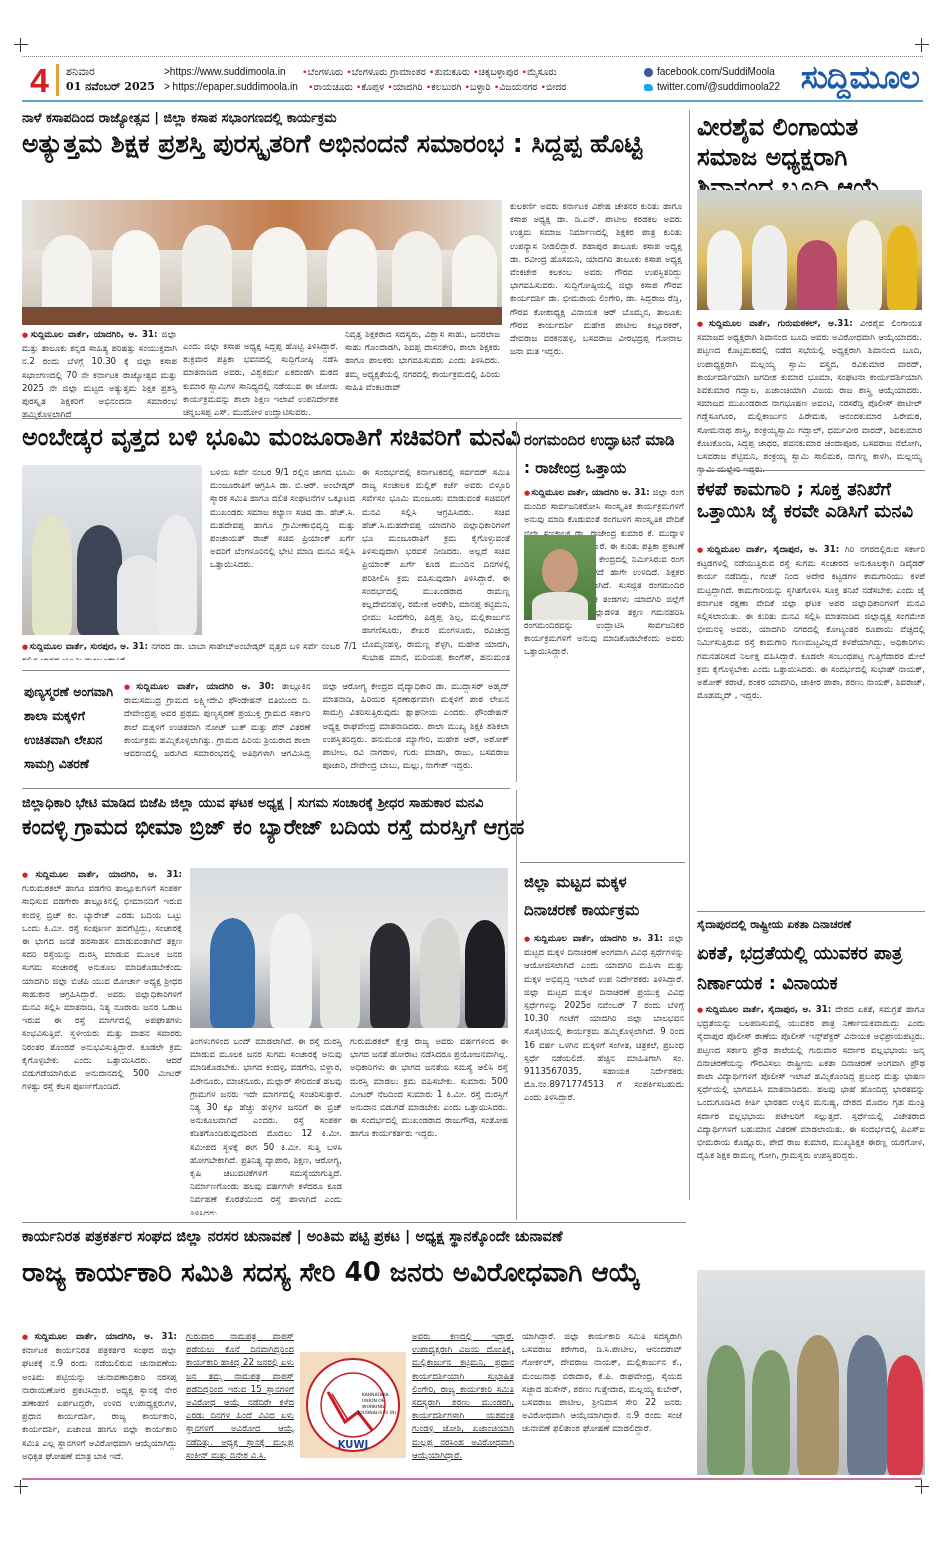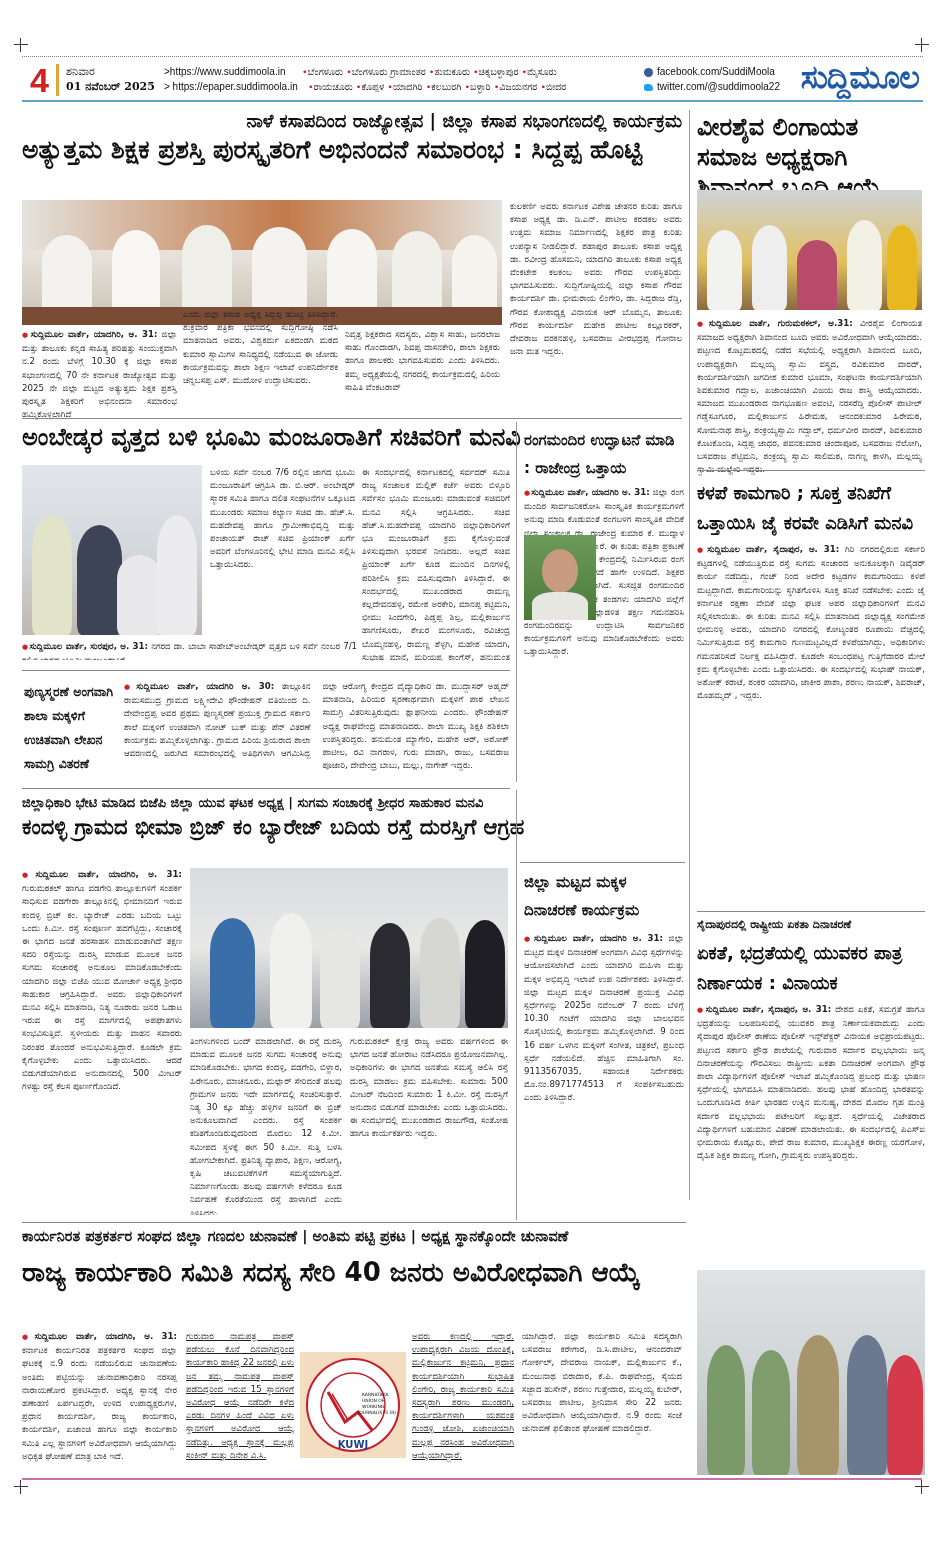--- a/index.html
+++ b/index.html
@@ -73,39 +73,39 @@
     </div>
   </div>
   <div class="abs social">
     <div><span class="fb"></span><span>facebook.com/SuddiMoola</span></div>
     <div><span class="tw"></span><span>twitter.com/@suddimoola22</span></div>
   </div>
   <div class="abs logo">ಸುದ್ದಿಮೂಲ</div>
 </div>
 
 <div class="abs" style="left:22px;top:110px;width:660px;">
-  <div class="kicker" style="font-size:18px;text-align:right;">ನಾಳೆ ಕಸಾಪದಿಂದ ರಾಜ್ಯೋತ್ಸವ | ಜಿಲ್ಲಾ ಕಸಾಪ ಸಭಾಂಗಣದಲ್ಲಿ ಕಾರ್ಯಕ್ರಮ</div>
+  <div class="kicker" style="font-size:13px;">ನಾಳೆ ಕಸಾಪದಿಂದ ರಾಜ್ಯೋತ್ಸವ | ಜಿಲ್ಲಾ ಕಸಾಪ ಸಭಾಂಗಣದಲ್ಲಿ ಕಾರ್ಯಕ್ರಮ</div>
   <div class="headline" style="font-size:25px;margin-top:4px;white-space:nowrap;">ಅತ್ಯುತ್ತಮ ಶಿಕ್ಷಕ ಪ್ರಶಸ್ತಿ ಪುರಸ್ಕೃತರಿಗೆ ಅಭಿನಂದನೆ ಸಮಾರಂಭ : ಸಿದ್ದಪ್ಪ ಹೊಟ್ಟಿ</div>
 </div>
 <div class="abs photo" style="left:22px;top:200px;width:480px;height:125px;">
   <div style="position:absolute;left:0;right:0;top:0;height:50px;background:linear-gradient(90deg,#e4e2dd,#c27a4a 55%,#e4e2dd);"></div>
   <div class="person" style="left:20px;width:50px;height:90px;background:#f4f2ef;"></div>
   <div class="person" style="left:90px;width:48px;height:95px;background:#f7f6f3;"></div>
   <div class="person" style="left:160px;width:50px;height:100px;background:#efeee9;"></div>
   <div class="person" style="left:230px;width:55px;height:98px;background:#f4f3ef;"></div>
   <div class="person" style="left:305px;width:50px;height:96px;background:#f6f5f1;"></div>
   <div class="person" style="left:370px;width:50px;height:94px;background:#f0efea;"></div>
   <div class="person" style="left:430px;width:45px;height:90px;background:#f5f4ef;"></div>
   <div style="position:absolute;left:0;right:0;bottom:0;height:18px;background:#7a4c35;"></div>
 </div>
 <div class="abs body" style="left:22px;top:328px;width:155px;">
   <span class="by">ಸುದ್ದಿಮೂಲ ವಾರ್ತೆ, ಯಾದಗಿರಿ, ಅ. 31:</span>
   <span>ಜಿಲ್ಲಾ ಮತ್ತು ತಾಲೂಕು ಕನ್ನಡ ಸಾಹಿತ್ಯ ಪರಿಷತ್ತು ಸಂಯುಕ್ತವಾಗಿ ನ.2 ರಂದು ಬೆಳಗ್ಗೆ 10.30 ಕ್ಕೆ ಜಿಲ್ಲಾ ಕಸಾಪ ಸಭಾಂಗಣದಲ್ಲಿ 70 ನೇ ಕರ್ನಾಟಕ ರಾಜ್ಯೋತ್ಸವ ಮತ್ತು 2025 ನೇ ಜಿಲ್ಲಾ ಮಟ್ಟದ ಅತ್ಯುತ್ತಮ ಶಿಕ್ಷಕ ಪ್ರಶಸ್ತಿ ಪುರಸ್ಕೃತ ಶಿಕ್ಷಕರಿಗೆ ಅಭಿನಂದನಾ ಸಮಾರಂಭ ಹಮ್ಮಿಕೊಳ್ಳಲಾಗಿದೆ</span>
 </div>
-<div class="abs body" style="left:183px;top:308px;width:155px;">ಎಂದು ಜಿಲ್ಲಾ ಕಸಾಪ ಅಧ್ಯಕ್ಷ ಸಿದ್ದಪ್ಪ ಹೊಟ್ಟಿ ತಿಳಿಸಿದ್ದಾರೆ. ಶುಕ್ರವಾರ ಪತ್ರಿಕಾ ಭವನದಲ್ಲಿ ಸುದ್ದಿಗೋಷ್ಠಿ ನಡೆಸಿ ಮಾತನಾಡಿದ ಅವರು, ವಿಶ್ವಕರ್ಮ ಏಕದಂಡಗಿ ಮಠದ ಕುಮಾರ ಸ್ವಾಮಿಗಳ ಸಾನಿಧ್ಯದಲ್ಲಿ ನಡೆಯುವ ಈ ಜೋಡು ಕಾರ್ಯಕ್ರಮವನ್ನು ಶಾಲಾ ಶಿಕ್ಷಣ ಇಲಾಖೆ ಉಪನಿರ್ದೇಶಕ ಚನ್ನಬಸಪ್ಪ ಎಸ್. ಮುದೋಳ ಉದ್ಘಾಟಿಸುವರು.</div>
+<div class="abs body" style="left:183px;top:340px;width:155px;">ಎಂದು ಜಿಲ್ಲಾ ಕಸಾಪ ಅಧ್ಯಕ್ಷ ಸಿದ್ದಪ್ಪ ಹೊಟ್ಟಿ ತಿಳಿಸಿದ್ದಾರೆ. ಶುಕ್ರವಾರ ಪತ್ರಿಕಾ ಭವನದಲ್ಲಿ ಸುದ್ದಿಗೋಷ್ಠಿ ನಡೆಸಿ ಮಾತನಾಡಿದ ಅವರು, ವಿಶ್ವಕರ್ಮ ಏಕದಂಡಗಿ ಮಠದ ಕುಮಾರ ಸ್ವಾಮಿಗಳ ಸಾನಿಧ್ಯದಲ್ಲಿ ನಡೆಯುವ ಈ ಜೋಡು ಕಾರ್ಯಕ್ರಮವನ್ನು ಶಾಲಾ ಶಿಕ್ಷಣ ಇಲಾಖೆ ಉಪನಿರ್ದೇಶಕ ಚನ್ನಬಸಪ್ಪ ಎಸ್. ಮುದೋಳ ಉದ್ಘಾಟಿಸುವರು.</div>
 <div class="abs body" style="left:345px;top:328px;width:155px;">ನಿವೃತ್ತ ಶಿಕ್ಷಕರಾದ ಸದಸ್ಯರು, ವಿಶ್ವಾಸ ಸಾಹು, ಜನರಲಾಜ ಸಾಹು ಗೊಂದಾಡಗಿ, ಶಿವಪ್ಪ ದಾಸನಕೇರಿ, ಶಾಲಾ ಶಿಕ್ಷಕರು ಹಾಗೂ ಪಾಲಕರು ಭಾಗವಹಿಸುವರು ಎಂದು ತಿಳಿಸಿದರು. ತಮ್ಮ ಅಧ್ಯಕ್ಷತೆಯಲ್ಲಿ ನಗರದಲ್ಲಿ ಕಾರ್ಯಕ್ರಮದಲ್ಲಿ ಹಿರಿಯ ಸಾಹಿತಿ ವೆಂಕಟರಾವ್</div>
 <div class="abs body" style="left:510px;top:200px;width:172px;height:215px;overflow:hidden;">ಕುಲಕರ್ಣಿ ಅವರು ಕರ್ನಾಟಕ ವಿಶೇಷ ಚೇತನರ ಕುರಿತು ಹಾಗೂ ಕಸಾಪ ಅಧ್ಯಕ್ಷ ಡಾ. ಡಿ.ಎನ್. ಪಾಟೀಲ ಕರಡಕಲ ಅವರು ಉತ್ತಮ ಸಮಾಜ ನಿರ್ಮಾಣದಲ್ಲಿ ಶಿಕ್ಷಕರ ಪಾತ್ರ ಕುರಿತು ಉಪನ್ಯಾಸ ನೀಡಲಿದ್ದಾರೆ. ಶಹಾಪುರ ತಾಲೂಕು ಕಸಾಪ ಅಧ್ಯಕ್ಷ ಡಾ. ರವೀಂದ್ರ ಹೊಸಮನಿ, ಯಾದಗಿರಿ ತಾಲೂಕು ಕಸಾಪ ಅಧ್ಯಕ್ಷ ವೆಂಕಟೇಶ ಕಲಕಂಬ ಅವರು ಗೌರವ ಉಪಸ್ಥಿತರಿದ್ದು ಭಾಗವಹಿಸುವರು. ಸುದ್ದಿಗೋಷ್ಠಿಯಲ್ಲಿ ಜಿಲ್ಲಾ ಕಸಾಪ ಗೌರವ ಕಾರ್ಯದರ್ಶಿ ಡಾ. ಭೀಮರಾಯ ಲಿಂಗೇರಿ, ಡಾ. ಸಿದ್ದರಾಜ ರೆಡ್ಡಿ, ಗೌರವ ಕೋಶಾಧ್ಯಕ್ಷ ವಿನಾಯಕ ಆರ್ ಬೊಮ್ಮನ, ತಾಲೂಕು ಗೌರವ ಕಾರ್ಯದರ್ಶಿ ಮಹೇಶ ಪಾಟೀಲ ಕಲ್ಲೂರಕರ್, ದೇವರಾಜ ವರಕನಹಳ್ಳಿ, ಬಸವರಾಜ ವೀರಭದ್ರಪ್ಪ ಗೋನಾಲ ಜನಾ ಮತ ಇದ್ದರು.</div>
 
 <div class="abs vr" style="left:689px;top:110px;height:1090px;"></div>
 
 <div class="abs" style="left:697px;top:112px;width:228px;">
   <div class="headline" style="font-size:24px;line-height:30px;">ವೀರಶೈವ ಲಿಂಗಾಯತ ಸಮಾಜ ಅಧ್ಯಕ್ಷರಾಗಿ ಶಿವಾನಂದ ಬೂದಿ ಆಯ್ಕೆ</div>
 </div>
 <div class="abs photo" style="left:697px;top:190px;width:225px;height:120px;background:linear-gradient(180deg,#cfd3d8,#e2c060 60%,#8a6a40);">
   <div class="person" style="left:10px;width:35px;height:80px;background:#f2f2f0;"></div>
@@ -125,38 +125,38 @@
 <div class="abs photo" style="left:22px;top:465px;width:180px;height:170px;background:linear-gradient(180deg,#e3e6ea,#d3d8dc 50%,#bfb7b0);">
   <div class="person" style="left:10px;width:40px;height:120px;background:#e1e4c8;"></div>
   <div class="person" style="left:55px;width:45px;height:110px;background:#3d4456;"></div>
   <div class="person" style="left:95px;width:45px;height:80px;background:#e8e8ea;"></div>
   <div class="person" style="left:135px;width:40px;height:120px;background:#ececee;"></div>
 </div>
 <div class="abs body" style="left:22px;top:640px;width:335px;height:20px;overflow:hidden;">
   <span class="by">ಸುದ್ದಿಮೂಲ ವಾರ್ತೆ, ಸುರಪುರ, ಅ. 31:</span>
   <span>ನಗರದ ಡಾ. ಬಾಬಾ ಸಾಹೇಬ್‌ಅಂಬೇಡ್ಕರ್ ವೃತ್ತದ ಬಳಿ ಸರ್ವೆ ನಂಬರ 7/1 ರಲ್ಲಿನ ಜಾಗದ ಭೂಮಿ ಮಂಜೂರಾತಿಗೆ</span>
 </div>
-<div class="abs body" style="left:210px;top:466px;width:145px;height:170px;overflow:hidden;">ಬಳಿಯ ಸರ್ವೆ ನಂಬರ 7/6 ರಲ್ಲಿನ ಜಾಗದ ಭೂಮಿ ಮಂಜೂರಾತಿಗೆ ಆಗ್ರಹಿಸಿ ಡಾ. ಬಿ.ಆರ್. ಅಂಬೇಡ್ಕರ್ ಸ್ಮಾರಕ ಸಮಿತಿ ಹಾಗೂ ದಲಿತ ಸಂಘಟನೆಗಳ ಒಕ್ಕೂಟದ ಮುಖಂಡರು ಸಮಾಜ ಕಲ್ಯಾಣ ಸಚಿವ ಡಾ. ಹೆಚ್.ಸಿ. ಮಹದೇವಪ್ಪ ಹಾಗೂ ಗ್ರಾಮೀಣಾಭಿವೃದ್ಧಿ ಮತ್ತು ಪಂಚಾಯತ್ ರಾಜ್ ಸಚಿವ ಪ್ರಿಯಾಂಕ್ ಖರ್ಗೆ ಅವರಿಗೆ ಬೆಂಗಳೂರಿನಲ್ಲಿ ಭೇಟಿ ಮಾಡಿ ಮನವಿ ಸಲ್ಲಿಸಿ ಒತ್ತಾಯಿಸಿದರು.</div>
+<div class="abs body" style="left:210px;top:466px;width:145px;height:170px;overflow:hidden;">ಬಳಿಯ ಸರ್ವೆ ನಂಬರ 9/1 ರಲ್ಲಿನ ಜಾಗದ ಭೂಮಿ ಮಂಜೂರಾತಿಗೆ ಆಗ್ರಹಿಸಿ ಡಾ. ಬಿ.ಆರ್. ಅಂಬೇಡ್ಕರ್ ಸ್ಮಾರಕ ಸಮಿತಿ ಹಾಗೂ ದಲಿತ ಸಂಘಟನೆಗಳ ಒಕ್ಕೂಟದ ಮುಖಂಡರು ಸಮಾಜ ಕಲ್ಯಾಣ ಸಚಿವ ಡಾ. ಹೆಚ್.ಸಿ. ಮಹದೇವಪ್ಪ ಹಾಗೂ ಗ್ರಾಮೀಣಾಭಿವೃದ್ಧಿ ಮತ್ತು ಪಂಚಾಯತ್ ರಾಜ್ ಸಚಿವ ಪ್ರಿಯಾಂಕ್ ಖರ್ಗೆ ಅವರಿಗೆ ಬೆಂಗಳೂರಿನಲ್ಲಿ ಭೇಟಿ ಮಾಡಿ ಮನವಿ ಸಲ್ಲಿಸಿ ಒತ್ತಾಯಿಸಿದರು.</div>
 <div class="abs body" style="left:362px;top:466px;width:148px;height:195px;overflow:hidden;">ಈ ಸಂದರ್ಭದಲ್ಲಿ ಕರ್ನಾಟಕದಲ್ಲಿ ಸರ್ವದರ್ ಸಮಿತಿ ರಾಜ್ಯ ಸಂಚಾಲಕ ಮಲ್ಲಿಕ್ ಕರ್ಜೆ ಅವರು ಬಿಳ್ಳೂರಿ ಸರ್ವೆಸಂ ಭೂಮಿ ಮಂಜೂರು ಮಾಡುವಂತೆ ಸಚಿವರಿಗೆ ಮನವಿ ಸಲ್ಲಿಸಿ ಆಗ್ರಹಿಸಿದರು. ಸಚಿವ ಹೆಚ್.ಸಿ.ಮಹದೇವಪ್ಪ ಯಾದಗಿರಿ ಜಿಲ್ಲಾಧಿಕಾರಿಗಳಿಗೆ ಭೂ ಮಂಜೂರಾತಿಗೆ ಕ್ರಮ ಕೈಗೊಳ್ಳುವಂತೆ ತಿಳಿಸುವುದಾಗಿ ಭರವಸೆ ನೀಡಿದರು. ಅಲ್ಲದೆ ಸಚಿವ ಪ್ರಿಯಾಂಕ್ ಖರ್ಗೆ ಕೂಡ ಮುಂದಿನ ದಿನಗಳಲ್ಲಿ ಪರಿಶೀಲಿಸಿ ಕ್ರಮ ವಹಿಸುವುದಾಗಿ ತಿಳಿಸಿದ್ದಾರೆ. ಈ ಸಂದರ್ಭದಲ್ಲಿ ಮುಖಂಡರಾದ ರಾಮಣ್ಣ ಕಲ್ಲದೇವನಹಳ್ಳಿ, ರಮೇಶ ಅರಕೇರಿ, ಮಾನಪ್ಪ ಕಟ್ಟಿಮನಿ, ಭೀಮು ಸಿಂದಗೇರಿ, ಪಿಡ್ಡಪ್ಪ ಶಿಲ್ಪ, ಮಲ್ಲಿಕಾರ್ಜುನ ಹಾಗಣಿಸೂರು, ಶೇಖರ ಮಂಗಳೂರು, ರವಿಚಂದ್ರ ಬೊಮ್ಮನಹಳ್ಳಿ, ರಾಮಣ್ಣ ಶೆಳ್ಳಗಿ, ಮಹೇಶ ಯಾದಗಿ, ಸುಭಾಷ ಮಾನೆ, ಮರಿಯಪ್ಪ ಕಾಂಗ್ರೆಸ್, ಹನುಮಂತ ಇದ್ದರು.</div>
 
 <div class="abs vr" style="left:516px;top:422px;height:360px;"></div>
 
 <div class="abs headline" style="left:524px;top:426px;width:160px;font-size:15px;line-height:28px;">ರಂಗಮಂದಿರ ಉದ್ಘಾಟನೆ ಮಾಡಿ : ರಾಜೇಂದ್ರ ಒತ್ತಾಯ</div>
 <div class="abs body" style="left:524px;top:486px;width:160px;height:300px;overflow:hidden;">
   <span class="by">ಸುದ್ದಿಮೂಲ ವಾರ್ತೆ, ಯಾದಗಿರಿ ಅ. 31:</span>
   <span>ಜಿಲ್ಲಾ ರಂಗ ಮಂದಿರ ಸಾರ್ವಜನಿಕರೋಸಿ ಸಾಂಸ್ಕೃತಿಕ ಕಾರ್ಯಕ್ರಮಗಳಿಗೆ ಅನುವು ಮಾಡಿ ಕೊಡುವಂತೆ ರಂಗಬಳಗ ಸಾಂಸ್ಕೃತಿಕ ವೇದಿಕೆ ಜಿಲ್ಲಾ ಸಂಚಾಲಕ ಡಾ. ರಾಜೇಂದ್ರ ಕುಮಾರ ಕೆ. ಮುದ್ನಾಳ ಜಿಲ್ಲಾಡಳಿತಕ್ಕೆ ಒತ್ತಾಯಿಸಿದ್ದಾರೆ. ಈ ಕುರಿತು ಪತ್ರಿಕಾ ಪ್ರಕಟಣೆ ನೀಡಿರುವ ಅವರು, ಜಿಲ್ಲಾ ಕೇಂದ್ರದಲ್ಲಿ ನಿರ್ಮಿಸಿರುವ ರಂಗ ಮಂದಿರ ಉದ್ಘಾಟನೆಯಾಗದೆ ಹಾಗೇ ಉಳಿದಿದೆ. ಶಿಕ್ಷಕರ ಚಟುವಟಿಕೆಗಳ ಕುಂಠಿತವಾಗಿದೆ. ಸುಸಜ್ಜಿತ ರಂಗಮಂದಿರ ಇಲ್ಲದಿರುವುದರಿಂದ ನಾಟಕ ತಂಡಗಳು ಯಾದಗಿರಿ ಜಿಲ್ಲೆಗೆ ಬರುತ್ತಿಲ್ಲ. ಹೀಗಾಗಿ ಜಿಲ್ಲಾಡಳಿತ ತಕ್ಷಣ ಗಮನಹರಿಸಿ ರಂಗಮಂದಿರವನ್ನು ಉದ್ಘಾಟಿಸಿ ಸಾರ್ವಜನಿಕರ ಕಾರ್ಯಕ್ರಮಗಳಿಗೆ ಅನುವು ಮಾಡಿಕೊಡಬೇಕೆಂದು ಅವರು ಒತ್ತಾಯಿಸಿದ್ದಾರೆ.</span>
 </div>
 <div class="abs photo" style="left:524px;top:535px;width:72px;height:85px;background:linear-gradient(180deg,#6c9a5a,#4a7a3a);">
   <div style="position:absolute;left:18px;top:14px;width:36px;height:44px;border-radius:50%;background:#c89a80;"></div>
   <div style="position:absolute;left:8px;bottom:0;width:56px;height:28px;border-radius:40% 40% 0 0;background:#e8e6e0;"></div>
 </div>
 
 <div class="abs hr" style="left:697px;top:470px;width:228px;"></div>
 
-<div class="abs headline" style="left:697px;top:478px;width:228px;font-size:18px;line-height:30px;">ಕಳಪೆ ಕಾಮಗಾರಿ ; ಸೂಕ್ತ ತನಿಖೆಗೆ ಒತ್ತಾಯಿಸಿ ಜೈ ಕರವೇ ಎಡಿಸಿಗೆ ಮನವಿ</div>
+<div class="abs headline" style="left:697px;top:478px;width:228px;font-size:18px;line-height:22px;">ಕಳಪೆ ಕಾಮಗಾರಿ ; ಸೂಕ್ತ ತನಿಖೆಗೆ ಒತ್ತಾಯಿಸಿ ಜೈ ಕರವೇ ಎಡಿಸಿಗೆ ಮನವಿ</div>
 <div class="abs body" style="left:697px;top:543px;width:228px;height:315px;overflow:hidden;">
   <span class="by">ಸುದ್ದಿಮೂಲ ವಾರ್ತೆ, ಸೈದಾಪುರ, ಅ. 31:</span>
   <span>ಗಿರಿ ನಗರದಲ್ಲಿರುವ ಸರ್ಕಾರಿ ಕಟ್ಟಡಗಳಲ್ಲಿ ನಡೆಯುತ್ತಿರುವ ರಸ್ತೆ ಸುಗಮ ಸಂಚಾರದ ಅನುಕೂಲಕ್ಕಾಗಿ ಡಿವೈಡರ್ ಕಾರ್ಯ ನಡೆದಿದ್ದು, ಗಂಜ್ ನಿಂದ ಅದೇರ ಕಟ್ಟಡಗಳ ಕಾಮಗಾರಿಯು ಕಳಪೆ ಮಟ್ಟದ್ದಾಗಿದೆ. ಕಾಮಗಾರಿಯನ್ನು ಸ್ಥಗಿತಗೊಳಿಸಿ ಸೂಕ್ತ ತನಿಖೆ ನಡೆಸಬೇಕು ಎಂದು ಜೈ ಕರ್ನಾಟಕ ರಕ್ಷಣಾ ವೇದಿಕೆ ಜಿಲ್ಲಾ ಘಟಕ ಅಪರ ಜಿಲ್ಲಾಧಿಕಾರಿಗಳಿಗೆ ಮನವಿ ಸಲ್ಲಿಸಲಾಯಿತು. ಈ ಕುರಿತು ಮನವಿ ಸಲ್ಲಿಸಿ ಮಾತನಾಡಿದ ಜಿಲ್ಲಾಧ್ಯಕ್ಷ ಸಂಗಮೇಶ ಭೀಮನಳ್ಳಿ ಅವರು, ಯಾದಗಿರಿ ನಗರದಲ್ಲಿ ಕೋಟ್ಯಂತರ ರೂಪಾಯಿ ವೆಚ್ಚದಲ್ಲಿ ನಿರ್ಮಿಸುತ್ತಿರುವ ರಸ್ತೆ ಕಾಮಗಾರಿ ಗುಣಮಟ್ಟವಿಲ್ಲದೆ ಕಳಪೆಯಾಗಿದ್ದು, ಅಧಿಕಾರಿಗಳು ಗಮನಹರಿಸದೆ ನಿರ್ಲಕ್ಷ ವಹಿಸಿದ್ದಾರೆ. ಕೂಡಲೇ ಸಂಬಂಧಪಟ್ಟ ಗುತ್ತಿಗೆದಾರರ ಮೇಲೆ ಕ್ರಮ ಕೈಗೊಳ್ಳಬೇಕು ಎಂದು ಒತ್ತಾಯಿಸಿದರು. ಈ ಸಂದರ್ಭದಲ್ಲಿ ಸುಭಾಷ್ ನಾಯಕ್, ಅಶೋಕ್ ಕರಾಟೆ, ಶಂಕರ ಯಾದಗಿರಿ, ಜಾಕೀರ ಪಾಶಾ, ಶರಣು ನಾಯಕ್, ಶಿವರಾಜ್, ಮೊಹಮ್ಮದ್ , ಇದ್ದರು.</span>
 </div>
 
 <div class="abs hr" style="left:22px;top:670px;width:488px;"></div>
 
 <div class="abs headline" style="left:24px;top:680px;width:95px;font-size:12.5px;line-height:24px;">ಪುಣ್ಯಸ್ಮರಣೆ ಅಂಗವಾಗಿ ಶಾಲಾ ಮಕ್ಕಳಿಗೆ ಉಚಿತವಾಗಿ ಲೇಖನ ಸಾಮಗ್ರಿ ವಿತರಣೆ</div>
 <div class="abs body" style="left:124px;top:680px;width:385px;height:100px;overflow:hidden;column-count:2;column-gap:12px;">
   <span class="by">ಸುದ್ದಿಮೂಲ ವಾರ್ತೆ, ಯಾದಗಿರಿ ಅ. 30:</span>
@@ -195,21 +195,21 @@
 
 <div class="abs kicker" style="left:697px;top:918px;width:228px;font-size:11px;">ಸೈದಾಪುರದಲ್ಲಿ ರಾಷ್ಟ್ರೀಯ ಏಕತಾ ದಿನಾಚರಣೆ</div>
 <div class="abs headline" style="left:697px;top:938px;width:228px;font-size:18px;line-height:30px;">ಏಕತೆ, ಭದ್ರತೆಯಲ್ಲಿ ಯುವಕರ ಪಾತ್ರ ನಿರ್ಣಾಯಕ : ವಿನಾಯಕ</div>
 <div class="abs body" style="left:697px;top:1003px;width:228px;height:260px;overflow:hidden;">
   <span class="by">ಸುದ್ದಿಮೂಲ ವಾರ್ತೆ, ಸೈದಾಪುರ, ಅ. 31:</span>
   <span>ದೇಶದ ಏಕತೆ, ಸಮಗ್ರತೆ ಹಾಗೂ ಭದ್ರತೆಯನ್ನು ಬಲಪಡಿಸುವಲ್ಲಿ ಯುವಕರ ಪಾತ್ರ ನಿರ್ಣಾಯಕವಾದುದ್ದು ಎಂದು ಸೈದಾಪುರ ಪೊಲೀಸ್ ಠಾಣೆಯ ಪೊಲೀಸ್ ಇನ್ಸ್‌ಪೆಕ್ಟರ್ ವಿನಾಯಕ ಅಭಿಪ್ರಾಯಪಟ್ಟರು. ಪಟ್ಟಣದ ಸರ್ಕಾರಿ ಪ್ರೌಢ ಶಾಲೆಯಲ್ಲಿ ಗುರುವಾರ ಸರ್ದಾರ ವಲ್ಲಭಭಾಯಿ ಜನ್ಮ ದಿನಾಚರಣೆಯನ್ನು ಗೌರವಿಸಲು ರಾಷ್ಟ್ರೀಯ ಏಕತಾ ದಿನಾಚರಣೆ ಅಂಗವಾಗಿ ಪ್ರೌಢ ಶಾಲಾ ವಿದ್ಯಾರ್ಥಿಗಳಿಗೆ ಪೊಲೀಸ್ ಇಲಾಖೆ ಹಮ್ಮಿಕೊಂಡಿದ್ದ ಪ್ರಬಂಧ ಮತ್ತು ಭಾಷಣ ಸ್ಪರ್ಧೆಯಲ್ಲಿ ಭಾಗವಹಿಸಿ ಮಾತನಾಡಿದರು. ಹಲವು ಭಾಷೆ ಹೊಂದಿದ್ದ ಭಾರತವನ್ನು ಒಂದುಗೂಡಿಸಿದ ಕೀರ್ತಿ ಭಾರತದ ಉಕ್ಕಿನ ಮನುಷ್ಯ, ದೇಶದ ಮೊದಲ ಗೃಹ ಮಂತ್ರಿ ಸರ್ದಾರ ವಲ್ಲಭಭಾಯಿ ಪಟೇಲರಿಗೆ ಸಲ್ಲುತ್ತದೆ. ಸ್ಪರ್ಧೆಯಲ್ಲಿ ವಿಜೇತರಾದ ವಿದ್ಯಾರ್ಥಿಗಳಿಗೆ ಬಹುಮಾನ ವಿತರಣೆ ಮಾಡಲಾಯಿತು. ಈ ಸಂದರ್ಭದಲ್ಲಿ ಪಿಎಸ್ಐ ಭೀಮರಾಯ ಕೊಡ್ಲೂರು, ಪೇದೆ ರಾಜ ಕುಮಾರ, ಮುಖ್ಯಶಿಕ್ಷಕ ಈರಣ್ಣ ಯರಗೋಳ, ದೈಹಿಕ ಶಿಕ್ಷಕ ರಾಮಣ್ಣ ಗೋಗಿ, ಗ್ರಾಮಸ್ಥರು ಉಪಸ್ಥಿತರಿದ್ದರು.</span>
 </div>
 
 <div class="abs hr" style="left:22px;top:1222px;width:664px;"></div>
 
-<div class="abs kicker" style="left:22px;top:1228px;width:664px;font-size:14.5px;white-space:nowrap;">ಕಾರ್ಯನಿರತ ಪತ್ರಕರ್ತರ ಸಂಘದ ಜಿಲ್ಲಾ ಗಣದಲ ಚುನಾವಣೆ | ಅಂತಿಮ ಪಟ್ಟಿ ಪ್ರಕಟ | ಅಧ್ಯಕ್ಷ ಸ್ಥಾನಕ್ಕೊಂದೇ ಚುನಾವಣೆ</div>
+<div class="abs kicker" style="left:22px;top:1228px;width:664px;font-size:14.5px;white-space:nowrap;">ಕಾರ್ಯನಿರತ ಪತ್ರಕರ್ತರ ಸಂಘದ ಜಿಲ್ಲಾ ನರಸರ ಚುನಾವಣೆ | ಅಂತಿಮ ಪಟ್ಟಿ ಪ್ರಕಟ | ಅಧ್ಯಕ್ಷ ಸ್ಥಾನಕ್ಕೊಂದೇ ಚುನಾವಣೆ</div>
 <div class="abs headline" style="left:22px;top:1258px;width:664px;font-size:26px;white-space:nowrap;">ರಾಜ್ಯ ಕಾರ್ಯಕಾರಿ ಸಮಿತಿ ಸದಸ್ಯ ಸೇರಿ 40 ಜನರು ಅವಿರೋಧವಾಗಿ ಆಯ್ಕೆ</div>
 <div class="abs body" style="left:22px;top:1330px;width:155px;height:150px;overflow:hidden;">
   <span class="by">ಸುದ್ದಿಮೂಲ ವಾರ್ತೆ, ಯಾದಗಿರಿ, ಅ. 31:</span>
   <span>ಕರ್ನಾಟಕ ಕಾರ್ಯನಿರತ ಪತ್ರಕರ್ತರ ಸಂಘದ ಜಿಲ್ಲಾ ಘಟಕಕ್ಕೆ ನ.9 ರಂದು ನಡೆಯಲಿರುವ ಚುನಾವಣೆಯ ಅಂತಿಮ ಪಟ್ಟಿಯನ್ನು ಚುನಾವಣಾಧಿಕಾರಿ ನರಸಪ್ಪ ನಾರಾಯಣೋರ ಪ್ರಕಟಿಸಿದ್ದಾರೆ. ಅಧ್ಯಕ್ಷ ಸ್ಥಾನಕ್ಕೆ ನೇರ ಹಣಾಹಣಿ ಏರ್ಪಟದ್ದರೇ, ಉಳಿದ ಉಪಾಧ್ಯಕ್ಷರುಗಳ, ಪ್ರಧಾನ ಕಾರ್ಯದರ್ಶಿ, ರಾಜ್ಯ ಕಾರ್ಯಕಾರಿ, ಕಾರ್ಯದರ್ಶಿ, ಖಜಾಂಚಿ ಹಾಗೂ ಜಿಲ್ಲಾ ಕಾರ್ಯಕಾರಿ ಸಮಿತಿ ಎಲ್ಲ ಸ್ಥಾನಗಳಿಗೆ ಅವಿರೋಧವಾಗಿ ಆಯ್ಕೆಯಾಗಿದ್ದು ಅಧಿಕೃತ ಘೋಷಣೆ ಮಾತ್ರ ಬಾಕಿ ಇದೆ.</span>
 </div>
 <div class="abs body" style="left:186px;top:1330px;width:108px;height:150px;overflow:hidden;text-decoration:underline;">ಗುರುವಾರ ನಾಮಪತ್ರ ವಾಪಸ್ ಪಡೆಯಲು ಕೊನೆ ದಿನವಾಗಿದ್ದರಿಂದ ಕಾರ್ಯಕಾರಿ ಹಾಕಿದ್ದ 22 ಜನರಲ್ಲಿ ಏಳು ಜನ ತಮ್ಮ ನಾಮಪತ್ರ ವಾಪಸ್ ಪಡೆದಿದ್ದರಿಂದ ಇರುವ 15 ಸ್ಥಾನಗಳಿಗೆ ಅವಿರೋಧ ಆಯ್ಕೆ ನಡೆದಿರೇ ಕಳೆದ ಎರಡು ದಿನಗಳ ಹಿಂದೆ ವಿವಿಧ ಏಳು ಸ್ಥಾನಗಳಿಗೆ ಅವಿರೋಧ ಆಯ್ಕೆ ನಡೆದಿತ್ತು. ಅಧ್ಯಕ್ಷ ಸ್ಥಾನಕ್ಕೆ ಮಲ್ಲಪ್ಪ ಸಂಕೀನ್ ಮತ್ತು ದಿನೇಶ ವಿ.ಸಿ.</div>
 
 <div class="abs" style="left:300px;top:1352px;width:106px;height:106px;background:#f3dcc0;">
   <svg width="106" height="106" viewBox="0 0 106 106">
     <circle cx="53" cy="53" r="46" fill="#fff" stroke="#c41e2a" stroke-width="2"></circle>

